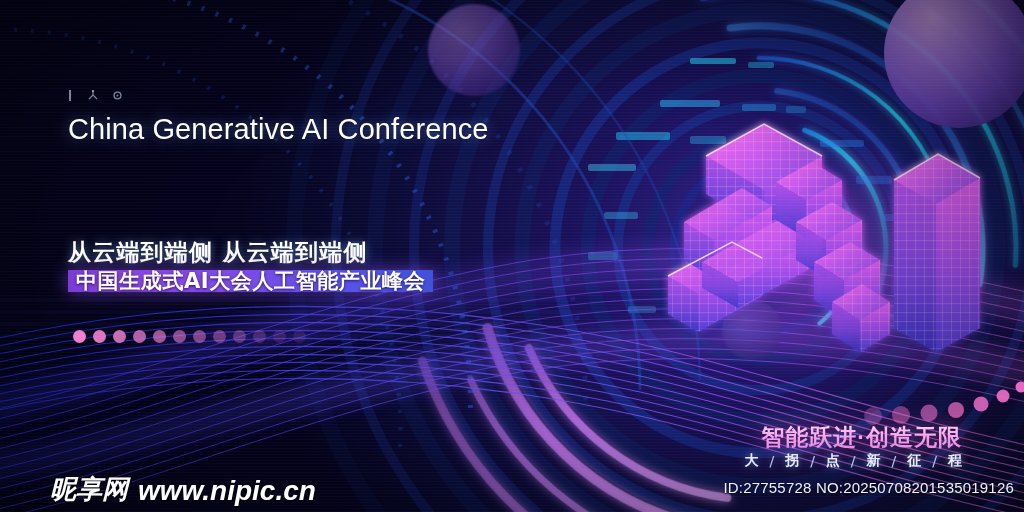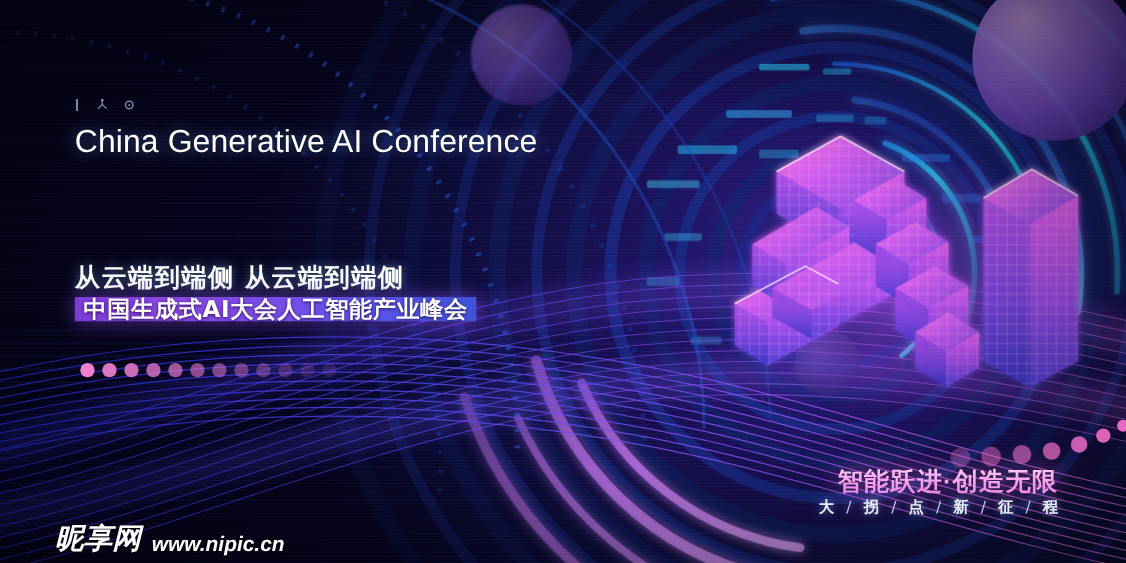--- a/index.html
+++ b/index.html
@@ -127,21 +127,21 @@
   .watermark{
     position:absolute;left:22px;top:472px;display:flex;align-items:flex-end;gap:10px;
   }
   .watermark .wm-cn{
     font-size:26px;font-weight:700;color:#ffffff;letter-spacing:0;
     font-family:"DejaVu Sans","Liberation Sans",sans-serif;
     font-style:italic;
     text-shadow:0 1px 3px rgba(0,0,0,.75);
   }
   .watermark .wm-url{
-    font-size:19px;font-weight:700;font-style:italic;color:#ffffff;
+    font-size:28px;font-weight:700;font-style:italic;color:#ffffff;
     font-family:"Liberation Sans","DejaVu Sans",sans-serif;
     text-shadow:0 1px 3px rgba(0,0,0,.75);
   }
 
   
   .ai-logo{position:absolute;left:636px;top:96px;width:400px;height:300px;}
   .ai-glow{
     position:absolute;left:690px;top:150px;width:290px;height:230px;border-radius:50%;
     background:radial-gradient(ellipse at 45% 45%, rgba(226,90,235,.38) 0%, rgba(150,60,220,.18) 45%, rgba(0,0,0,0) 72%);
     filter:blur(8px);pointer-events:none;
@@ -503,20 +503,21 @@
         <span class="sep">/</span>
         <span>点</span>
         <span class="sep">/</span>
         <span>新</span>
         <span class="sep">/</span>
         <span>征</span>
         <span class="sep">/</span>
         <span>程</span>
       </div>
 
+    <div class="idline">ID:27755728 NO:20250708201535019126</div>
 
     <div class="watermark">
       <span class="wm-cn">昵享网</span>
       <span class="wm-url">www.nipic.cn</span>
     </div>
 
   </div>
 </div>
 
 </body></html>

